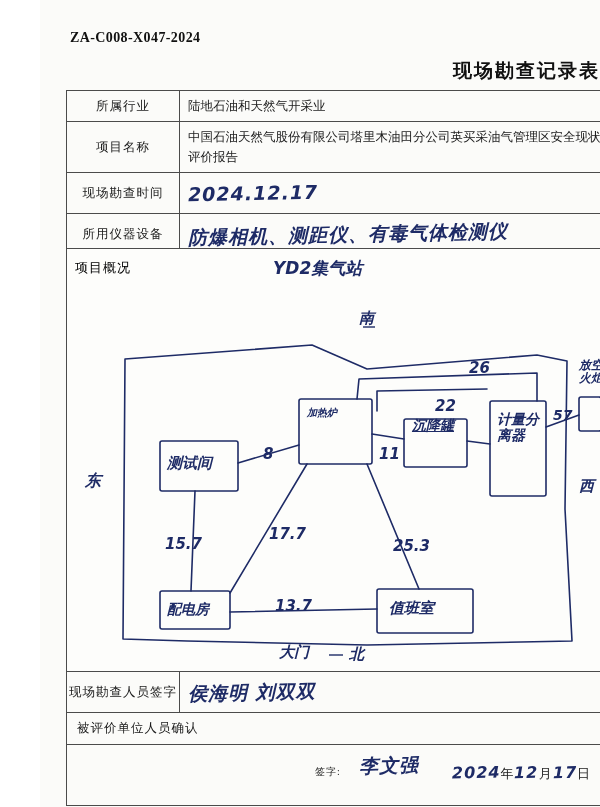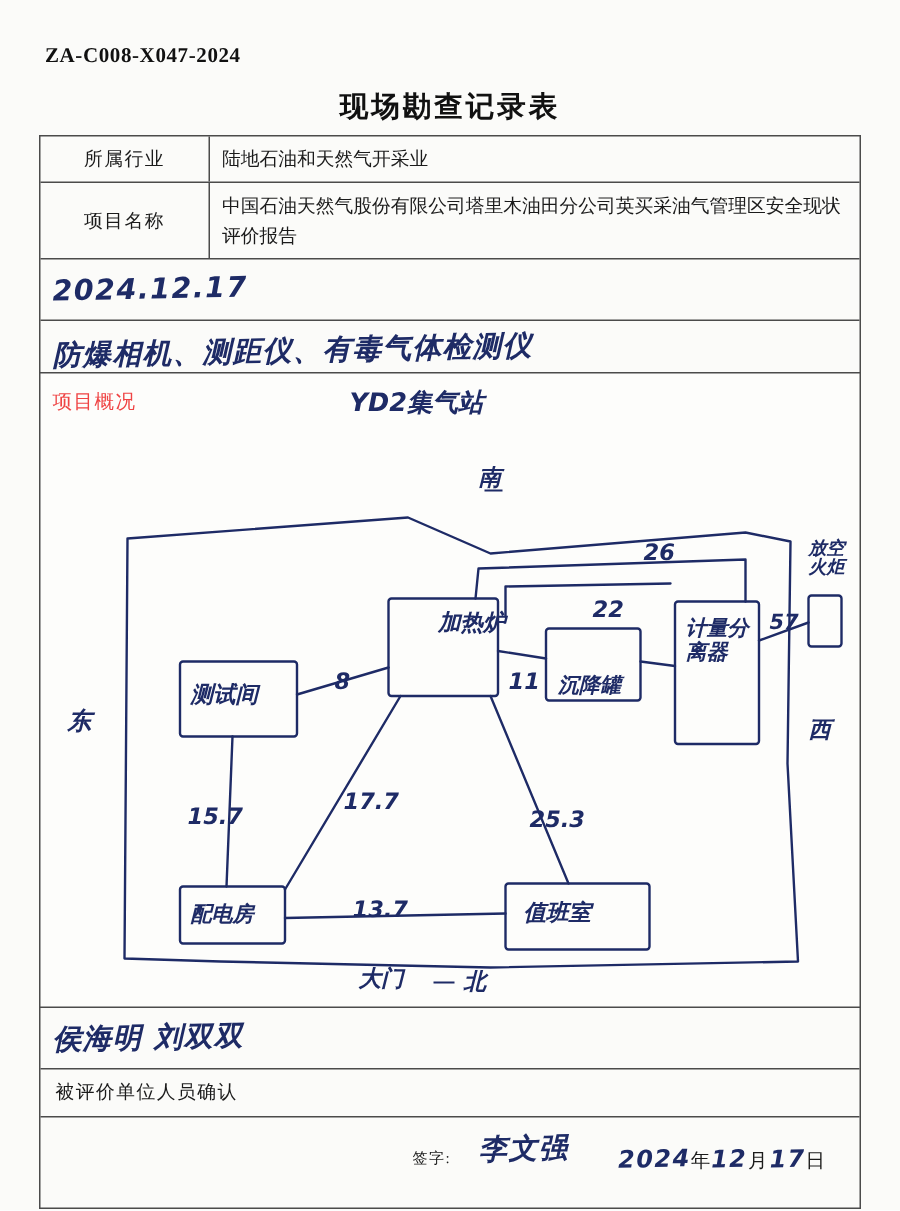--- a/index.html
+++ b/index.html
@@ -12,38 +12,39 @@
     height: 807px;
     position: relative;
     font-family: "Liberation Serif", serif;
     color: #1b1b1b;
     overflow: hidden;
   }
   .page {
     position: absolute;
     inset: 0;
     background: #fbfbf9;
+    margin-left: 40px;
   }
   
   .doc-code {
     position: absolute;
     left: 30px;
     top: 30px;
     font-family: "Liberation Serif", serif;
     font-weight: bold;
     font-size: 14px;
     letter-spacing: 0.4px;
     color: #111;
   }
   .doc-title {
     position: absolute;
     left: 0;
     right: 0;
     top: 58px;
-    text-align: center;
+    text-align: right;
     font-family: "Liberation Serif", serif;
     font-weight: bold;
     font-size: 19px;
     letter-spacing: 2px;
     color: #111;
   }
   
   .table {
     position: absolute;
     left: 26px;
@@ -111,21 +112,21 @@
     border: 1px solid #4b4b4b;
     box-sizing: border-box;
     background: #fdfdfb;
   }
   .overview-label {
     position: absolute;
     left: 8px;
     top: 10px;
     font-size: 13px;
     letter-spacing: 1px;
-    color: #ef4444;
+    color: #000000;
   }
   .sketch {
     position: absolute;
     inset: 0;
   }
   .sk-text {
     position: absolute;
     font-family: "DejaVu Sans", sans-serif;
     color: #1e2b66;
     font-weight: bold;
@@ -191,26 +192,28 @@
       <div class="cell-label">所属行业</div>
       <div class="cell-value">陆地石油和天然气开采业</div>
     </div>
 
     <div class="row r1">
       <div class="cell-label">项目名称</div>
       <div class="cell-value">中国石油天然气股份有限公司塔里木油田分公司英买采油气管理区安全现状评价报告</div>
     </div>
 
     <div class="row r3">
+      <div class="cell-label">现场勘查时间</div>
       <div class="cell-value">
         <span class="hand big">2024.12.17</span>
       </div>
     </div>
 
     <div class="row r4">
+      <div class="cell-label">所用仪器设备</div>
       <div class="cell-value">
         <span class="hand big">防爆相机、测距仪、有毒气体检测仪</span>
       </div>
     </div>
   </div>
 
   <div class="overview">
     <div class="overview-label">项目概况</div>
 
     <div class="sketch">
@@ -253,22 +256,22 @@
 
       
       <div class="sk-text" style="left:206px; top:8px; font-size:17px;">YD2集气站</div>
 
       <div class="sk-text" style="left:292px; top:60px; font-size:15px;">南</div>
       <div class="sk-text" style="left:282px; top:396px; font-size:15px;">北</div>
       <div class="sk-text" style="left:18px; top:222px; font-size:16px;">东</div>
       <div class="sk-text" style="left:512px; top:228px; font-size:15px;">西</div>
 
       <div class="sk-text" style="left:100px; top:205px; font-size:15px;">测试间</div>
-      <div class="sk-text" style="left:265px; top:158px; font-size:15px; line-height:1.1;">加热炉</div>
-      <div class="sk-text" style="left:345px; top:199px; font-size:14px;">沉降罐</div>
+      <div class="sk-text" style="left:240px; top:158px; font-size:10px; line-height:1.1;">加热炉</div>
+      <div class="sk-text" style="left:345px; top:168px; font-size:14px;text-decoration:underline;">沉降罐</div>
       <div class="sk-text" style="left:430px; top:162px; font-size:14px; width:44px; white-space:normal; line-height:1.15;">计量分离器</div>
       <div class="sk-text" style="left:100px; top:352px; font-size:14px;">配电房</div>
       <div class="sk-text" style="left:322px; top:350px; font-size:15px;">值班室</div>
       <div class="sk-text" style="left:508px; top:110px; font-size:12px; width:28px; white-space:normal; line-height:1.1;text-align:right;">放空火炬</div>
 
       <div class="sk-text" style="left:196px; top:196px; font-size:15px;">8</div>
       <div class="sk-text" style="left:402px; top:110px; font-size:15px;">26</div>
       <div class="sk-text" style="left:368px; top:148px; font-size:15px;">22</div>
       <div class="sk-text" style="left:312px; top:196px; font-size:15px;">11</div>
       <div class="sk-text" style="left:486px; top:158px; font-size:14px;">57</div>
@@ -276,20 +279,21 @@
       <div class="sk-text" style="left:202px; top:276px; font-size:15px;">17.7</div>
       <div class="sk-text" style="left:326px; top:288px; font-size:15px;">25.3</div>
       <div class="sk-text" style="left:208px; top:348px; font-size:15px;">13.7</div>
 
       <div class="sk-text" style="left:212px; top:394px; font-size:15px;">大门</div>
     </div>
   </div>
 
   <div class="bottom">
     <div class="row sign-row">
+      <div class="cell-label">现场勘查人员签字</div>
       <div class="cell-value">
         <span class="hand big">侯海明  刘双双</span>
       </div>
     </div>
 
     <div>
       <div class="confirm-label">被评价单位人员确认</div>
       <div class="confirm-area">
         <span class="sign-word">签字:</span>
         <span class="sign-name hand big">李文强</span>

